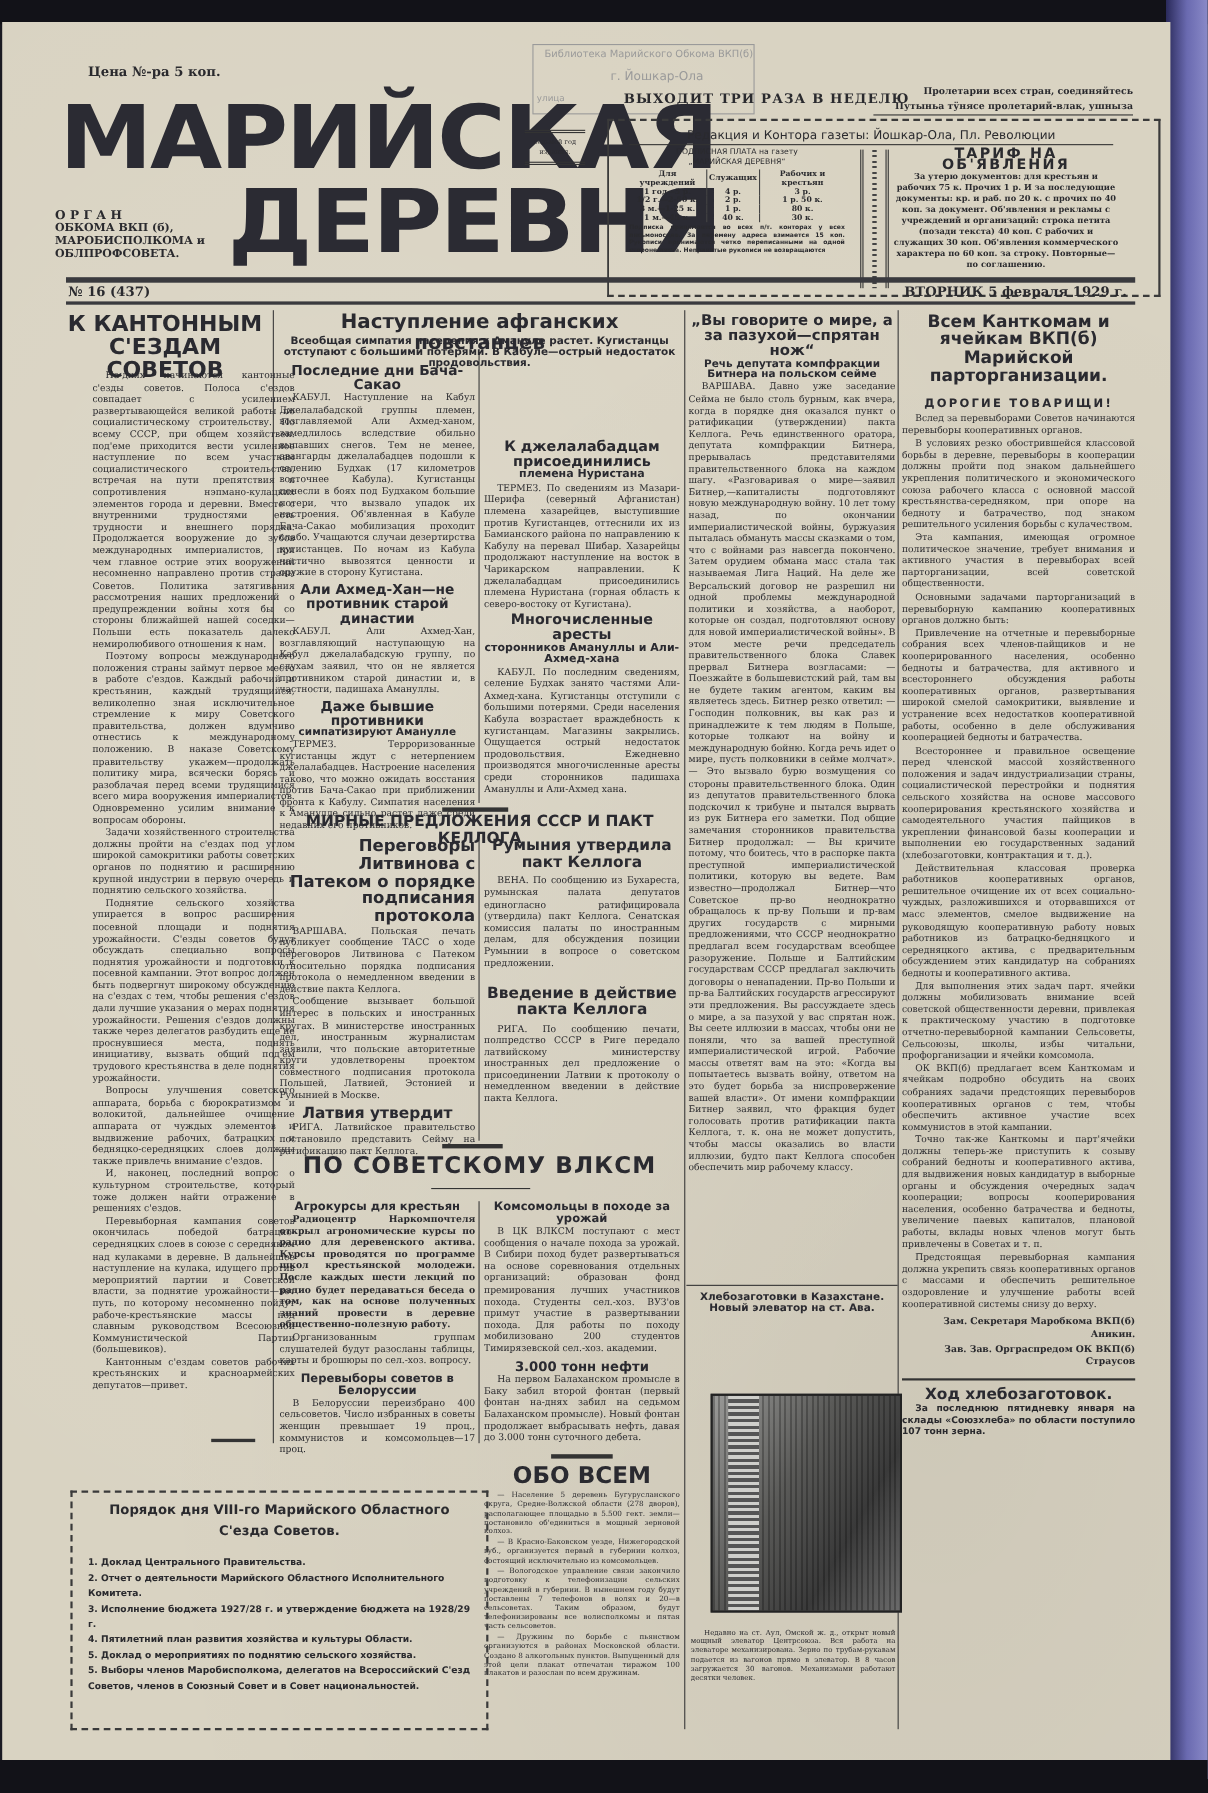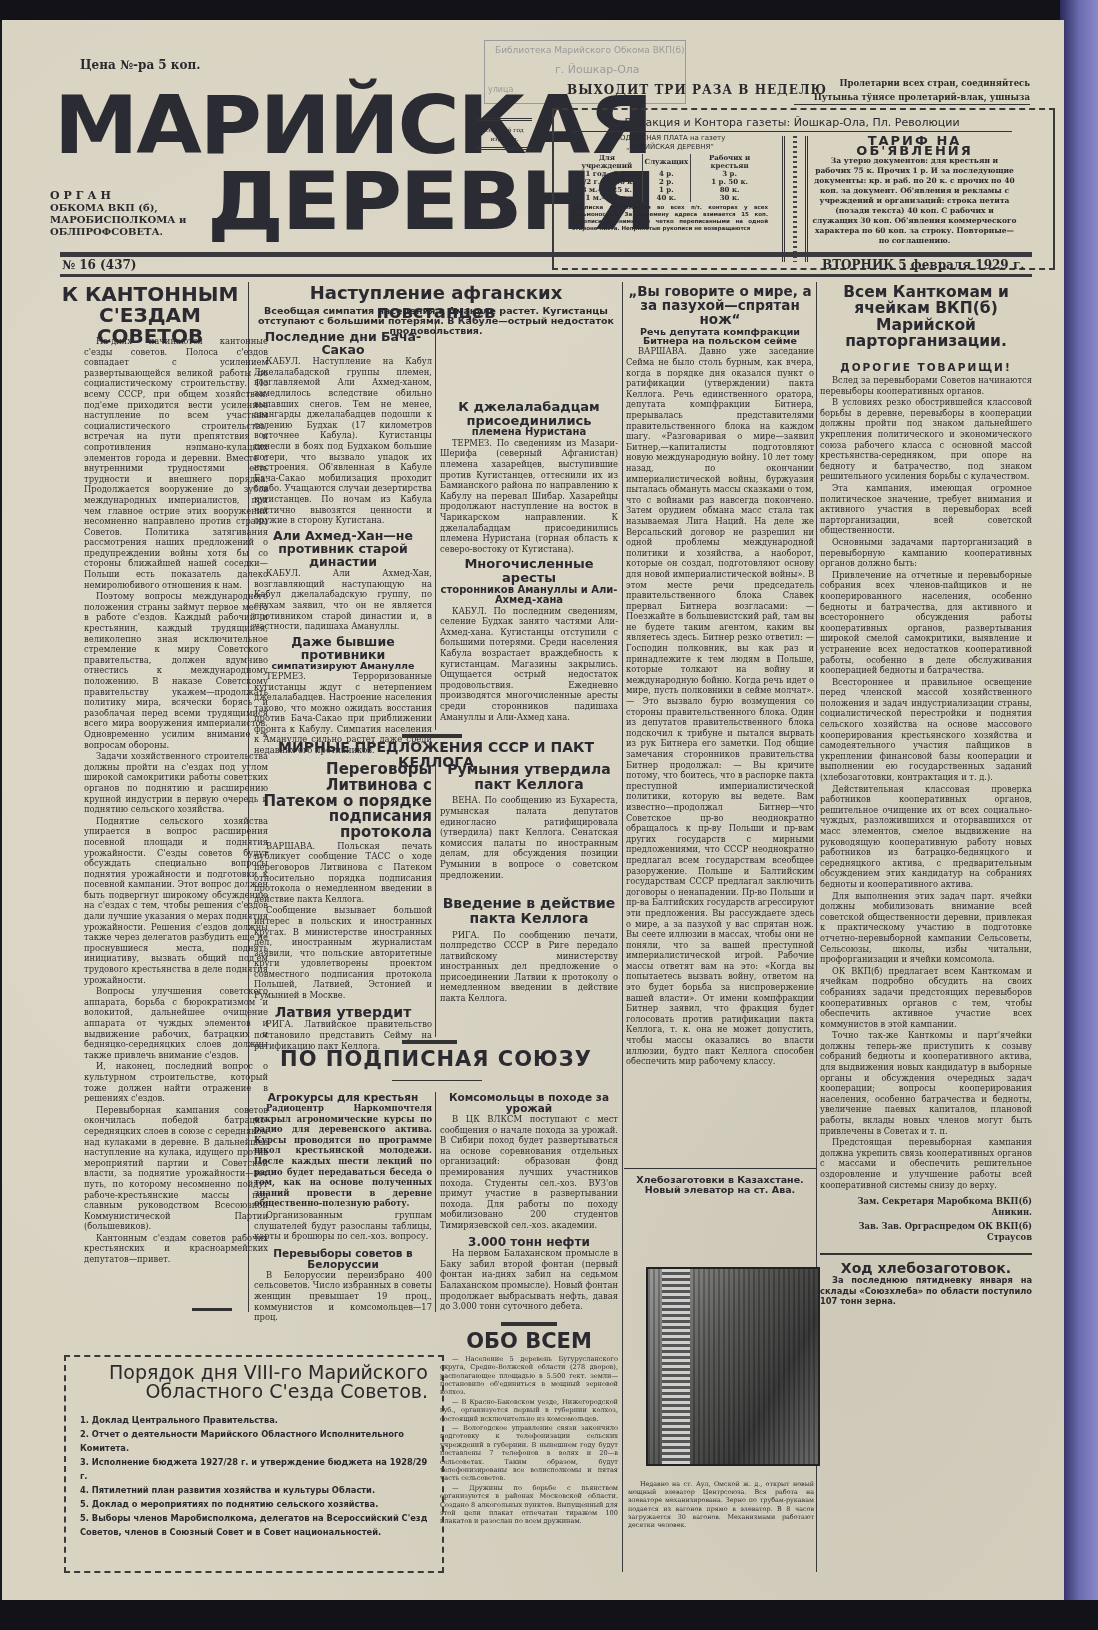--- a/index.html
+++ b/index.html
@@ -35,21 +35,21 @@
   .tariff .title{letter-spacing:2px;font-family:"DejaVu Sans",sans-serif;font-size:13px;}
   .rule-thick{height:5px;background:#3a3a3e;}
   .issue{left:60px;top:258px;font-size:12px;font-weight:bold;}
   .date{left:820px;top:258px;font-size:12px;font-weight:bold;}
   .colrule{position:absolute;width:1px;background:#3a3a3a;}
   .hl{font-family:"DejaVu Sans",sans-serif;font-weight:bold;text-align:center;color:#2a2a30;line-height:1.05;}
   .body{font-size:8.4px;line-height:10.6px;text-align:justify;hyphens:auto;}
   .body p{margin:0;text-indent:12px;}
   .body p+p{margin-top:1px;}
   .agenda{left:62px;top:1335px;width:380px;height:218px;border:2px dashed #3a3a3a;padding:6px 14px;box-sizing:border-box;}
-  .agenda .title{font-family:"DejaVu Sans",sans-serif;font-weight:normal;font-size:19px;text-align:right;line-height:19px;}
+  .agenda .title{font-family:"DejaVu Sans",sans-serif;font-weight:bold;font-size:12px;text-align:center;line-height:19px;}
   .agenda ol{margin:6px 0 0 0;padding-left:14px;font-family:"DejaVu Sans",sans-serif;font-weight:bold;font-size:8.3px;line-height:14px;}
   .photo{left:644px;top:1247px;width:170px;height:195px;background:#6a6a6a;
          background-image:repeating-linear-gradient(90deg,rgba(0,0,0,.25) 0 2px,transparent 2px 5px),linear-gradient(120deg,#9a9a98 0%,#5a5a58 40%,#3a3a3a 70%,#6a6a6a 100%);
          border:2px solid #222;}
   .photo .tower{position:absolute;left:14px;top:0;width:28px;height:100%;background:repeating-linear-gradient(180deg,#cfcfcb 0 3px,#555 3px 6px);}
   .bold{font-weight:bold;}
 </style>
 </head>
 <body>
 
@@ -195,21 +195,21 @@
     <div class="body" style="margin-top:4px;">
         <p>ВЕНА. По сообщению из Бухареста, румынская палата депутатов единогласно ратифицировала (утвердила) пакт Келлога. Сенатская комиссия палаты по иностранным делам, для обсуждения позиции Румынии в вопросе о советском предложении.</p>
       </div>
     <div class="hl" style="font-size:14px;margin-top:16px;">Введение в действие пакта Келлога</div>
     <div class="body" style="margin-top:4px;">
         <p>РИГА. По сообщению печати, полпредство СССР в Риге передало латвийскому министерству иностранных дел предложение о присоединении Латвии к протоколу о немедленном введении в действие пакта Келлога.</p>
       </div>
   </div>
 
   <div class="abs" style="left:400px;top:1020px;width:55px;height:4px;background:#333;"></div>
-  <div class="abs hl" style="left:250px;top:1028px;width:368px;font-size:21px;letter-spacing:1px;">ПО ПОДПИСНАЯ СОЮЗУ</div>
+  <div class="abs hl" style="left:250px;top:1028px;width:368px;font-size:21px;letter-spacing:1px;">ПО СОВЕТСКОМУ ВЛКСМ</div>
   <div class="abs" style="left:390px;top:1060px;width:90px;height:1px;background:#333;"></div>
   <div class="abs" style="left:252px;top:1072px;width:178px;">
     <div class="hl" style="font-size:10.5px;">Агрокурсы для крестьян</div>
     <div class="body">
       <p class="bold">Радиоцентр Наркомпочтеля открыл агрономические курсы по радио для деревенского актива. Курсы проводятся по программе школ крестьянской молодежи. После каждых шести лекций по радио будет передаваться беседа о том, как на основе полученных знаний провести в деревне общественно-полезную работу.</p>
       <p>Организованным группам слушателей будут разосланы таблицы, карты и брошюры по сел.-хоз. вопросу.</p>
     </div>
     <div class="hl" style="font-size:10.5px;margin-top:6px;">Перевыборы советов в Белоруссии</div>
     <div class="body">
         <p>В Белоруссии переизбрано 400 сельсоветов. Число избранных в советы женщин превышает 19 проц., коммунистов и комсомольцев—17 проц.</p>

